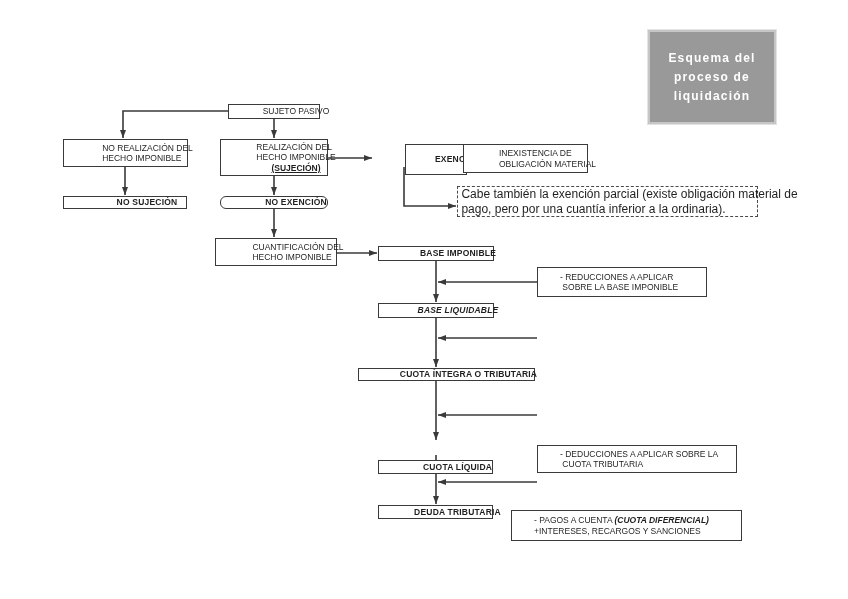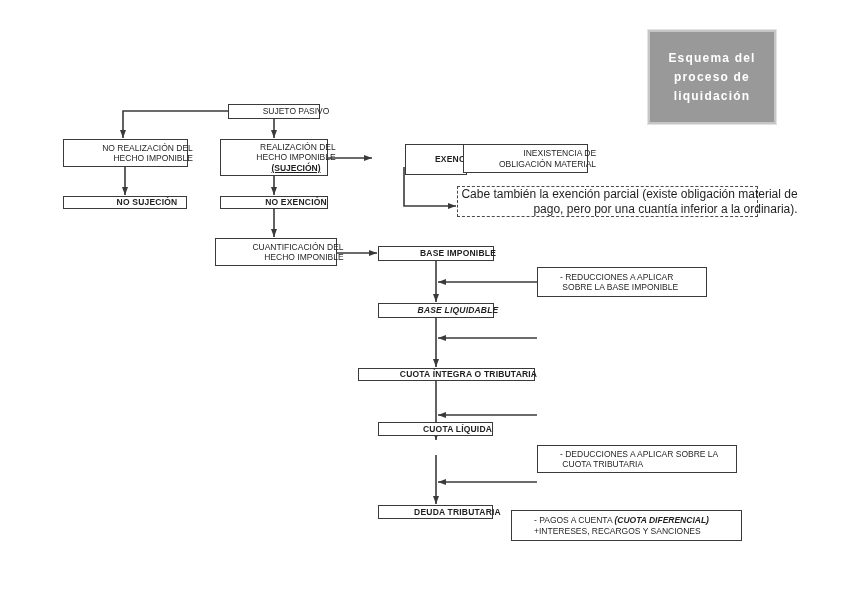--- a/index.html
+++ b/index.html
@@ -5,21 +5,21 @@
   html,body{margin:0;padding:0;background:#ffffff;}
   body{font-family:"Liberation Sans", sans-serif;}
   .canvas{
     position:relative;width:848px;height:599px;background:#ffffff;overflow:hidden;
   }
   .connector-layer{position:absolute;left:0;top:0;width:848px;height:599px;pointer-events:none;}
   .node{
     position:absolute;box-sizing:border-box;background:#ffffff;
     border:1.5px solid #3a3a3a;color:#1f1f1f;
     display:flex;align-items:center;justify-content:center;
-    font-size:8.5px;line-height:1.18;text-align:right;white-space:pre;padding-left:44px;
+    font-size:8.5px;line-height:1.18;text-align:left;white-space:pre;padding-left:44px;
   }
   .node.bold{font-weight:bold;letter-spacing:.2px;}
   .node.left{justify-content:flex-start;text-align:left;padding-left:22px;}
   .node.dashed{border:1px dashed #4a4a4a;font-size:12px;}
   .node .sublabel{font-weight:bold;text-decoration:underline;}
   .node .stack{display:flex;flex-direction:column;align-items:center;}
   .node .stack-left{display:flex;flex-direction:column;align-items:flex-start;}
   .emph{font-weight:bold;font-style:italic;}
   .title-box{
     position:absolute;left:648px;top:30px;width:128px;height:94px;box-sizing:border-box;
@@ -77,42 +77,42 @@
     </span>
   </div>
 
   <div class="node bold" style="left:373px;top:144px;width:62px;height:31px;margin-left:32px;">EXENCIÓN</div>
 
   <div class="node" style="left:463px;top:144px;width:125px;height:29px;">INEXISTENCIA DE
 OBLIGACIÓN MATERIAL</div>
 
   <div class="node bold" style="left:63px;top:196px;width:124px;height:13px;">NO SUJECIÓN</div>
 
-  <div class="node bold" style="left:220px;top:196px;width:108px;height:13px;">NO EXENCIÓN</div>
+  <div class="node bold" style="left:220px;top:196px;width:108px;height:13px;border-radius:6px;">NO EXENCIÓN</div>
 
   <div class="node dashed" style="left:457px;top:186px;width:301px;height:31px;">Cabe también la exención parcial (existe obligación material de
 pago, pero por una cuantía inferior a la ordinaria).</div>
 
   <div class="node" style="left:215px;top:238px;width:122px;height:28px;">CUANTIFICACIÓN DEL
 HECHO IMPONIBLE</div>
 
   <div class="node bold" style="left:378px;top:246px;width:116px;height:15px;">BASE IMPONIBLE</div>
 
   <div class="node left" style="left:537px;top:267px;width:170px;height:30px;">- REDUCCIONES A APLICAR
  SOBRE LA BASE IMPONIBLE</div>
 
   <div class="node bold" style="left:378px;top:303px;width:116px;height:15px;font-style:italic;">BASE LIQUIDABLE</div>
 
 
   <div class="node bold" style="left:358px;top:368px;width:177px;height:13px;">CUOTA ÍNTEGRA O TRIBUTARIA</div>
 
   <div class="node left" style="left:537px;top:397px;width:200px;height:28px;margin-top:48px;">- DEDUCCIONES A APLICAR SOBRE LA
  CUOTA TRIBUTARIA</div>
 
-  <div class="node bold" style="left:378px;top:422px;width:115px;height:14px;">CUOTA LÍQUIDA</div>
+  <div class="node bold" style="left:378px;top:460px;width:115px;height:14px;">CUOTA LÍQUIDA</div>
 
   <div class="node left" style="left:511px;top:466px;width:231px;height:31px;margin-top:44px;">
     <span class="stack-left">
       <span><span>- PAGOS A CUENTA </span><span class="emph">(CUOTA DIFERENCIAL)</span></span>
       <span>+INTERESES, RECARGOS Y SANCIONES</span>
     </span>
   </div>
 
   <div class="node bold" style="left:378px;top:505px;width:115px;height:14px;">DEUDA TRIBUTARIA</div>
 

